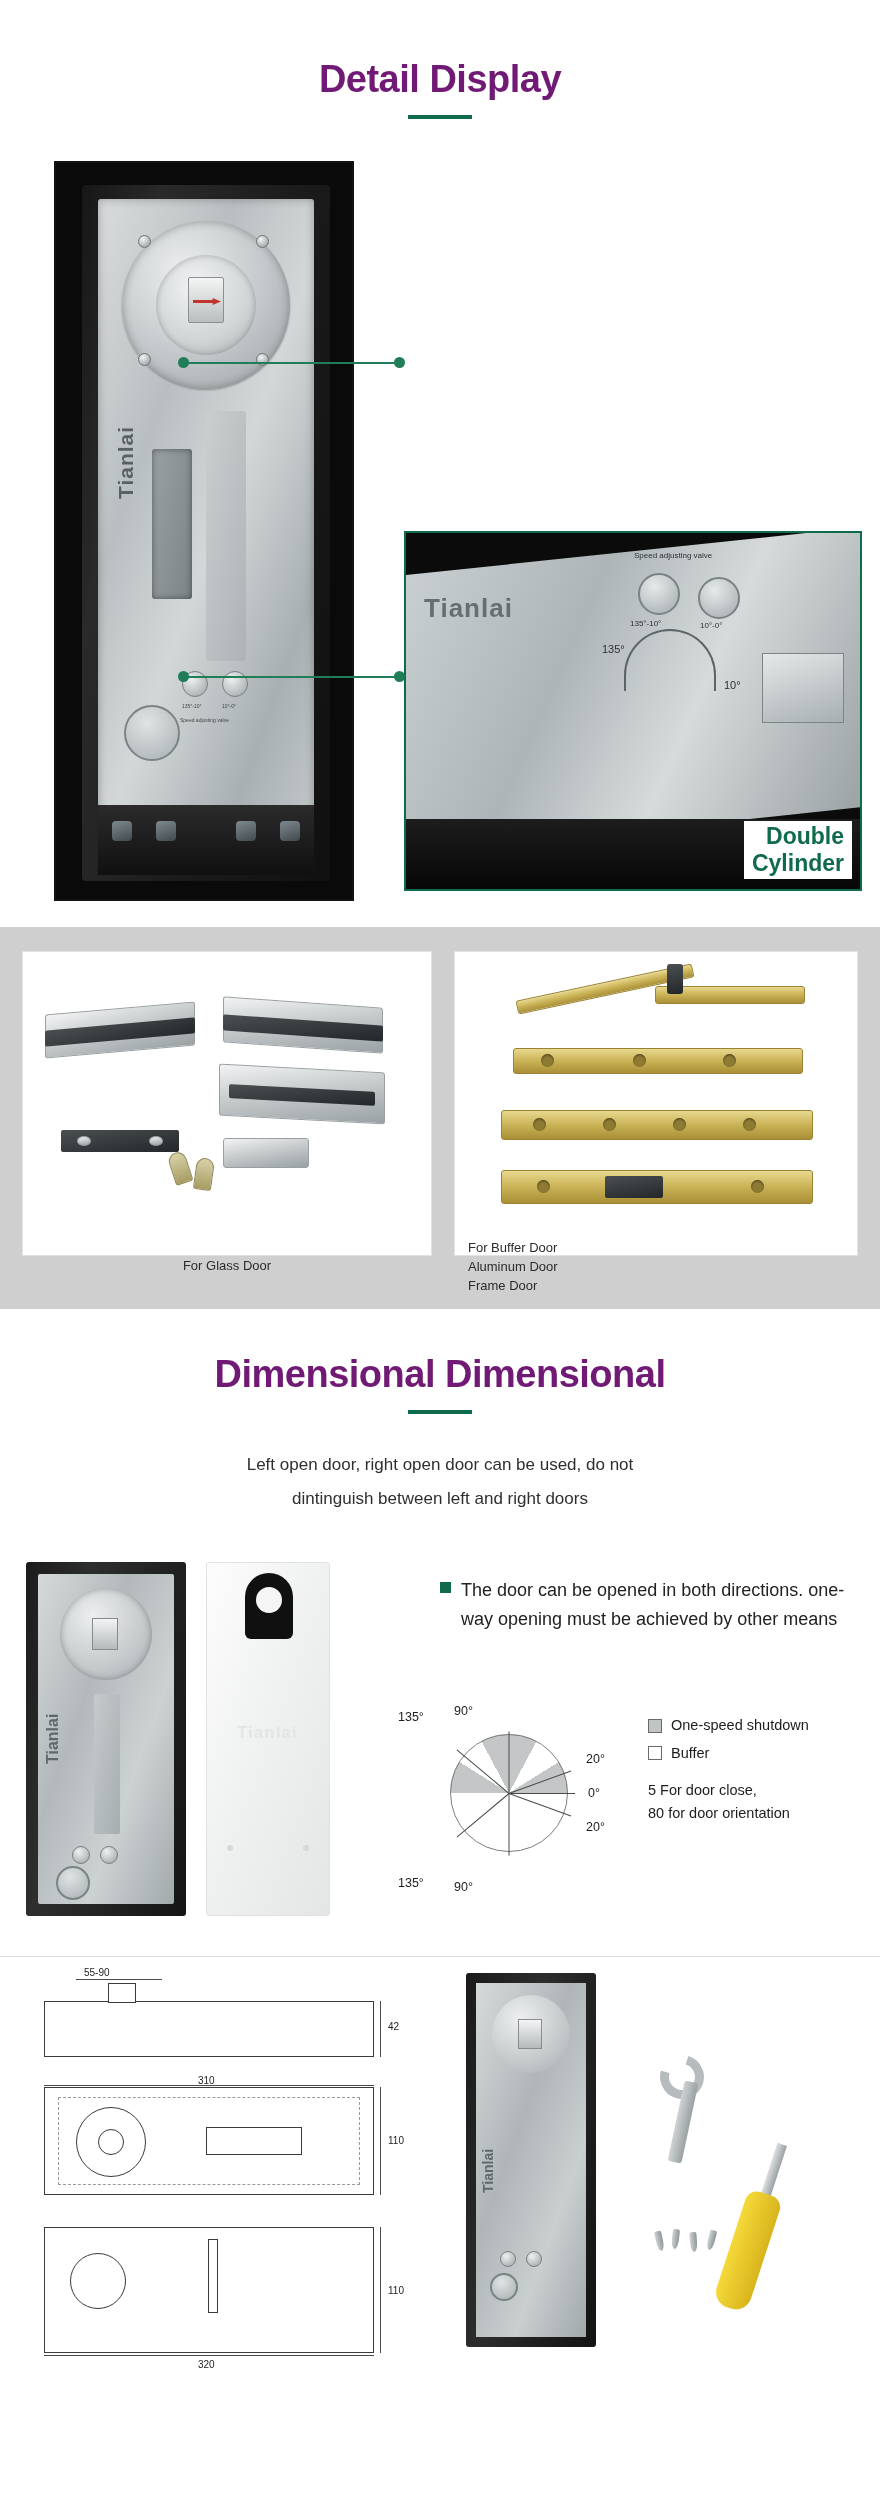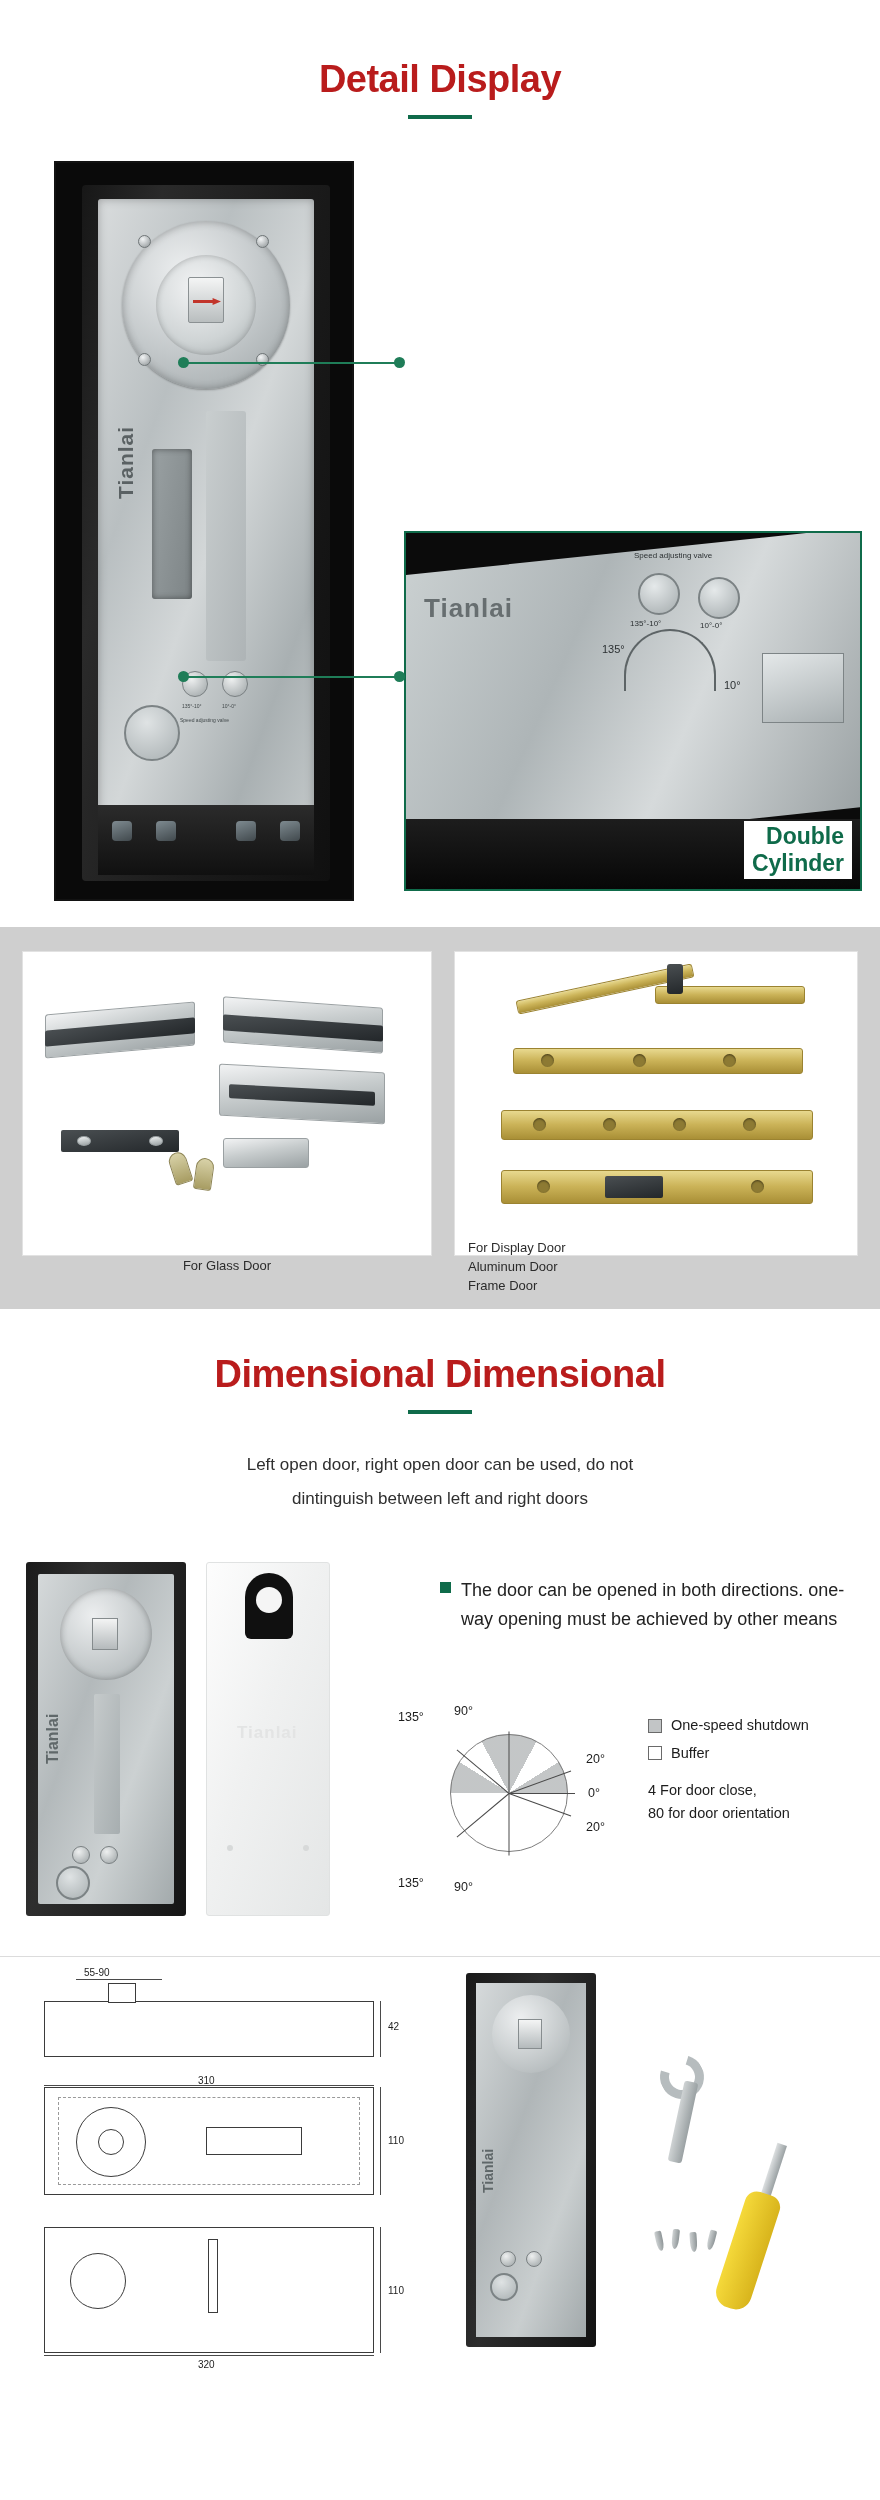--- a/index.html
+++ b/index.html
@@ -13,21 +13,21 @@
     overflow: hidden;
     position: relative;
   }
 
   
   .section-title {
     text-align: center;
     font-size: 38px;
     font-weight: bold;
     letter-spacing: -0.5px;
-    color: #b91c1c;
+    color: #701a75;
   }
   .title-rule {
     width: 64px;
     height: 4px;
     background: #0f6b4a;
     margin: 14px auto 0;
   }
 
   
   #detail-display { padding-top: 58px; }
@@ -770,21 +770,21 @@
       <div class="wd-hole" style="left:288px; top:166px;"></div>
 
       <div class="wd-strip" style="left:46px; top:218px; width:312px; height:34px;"></div>
       <div class="gd-dark" style="left:150px; top:224px; width:58px; height:22px;"></div>
       <div class="wd-hole" style="left:82px; top:228px;"></div>
       <div class="wd-hole" style="left:296px; top:228px;"></div>
     </div>
   </div>
 
   <div class="caption" id="caption-glass">For Glass Door</div>
-  <div class="caption" id="caption-wood" style="white-space:pre-line; text-align:left; left:468px;">For Display Door
+  <div class="caption" id="caption-wood" style="white-space:pre-line; text-align:left; left:468px;">For Buffer Door
 Aluminum Door
 Frame Door</div>
 </div>
 
 <div id="dimensional">
   <div class="section-title">Dimensional Dimensional</div>
   <div class="title-rule"></div>
 
   <div class="dim-sub">
     <div>Left open door, right open door can be used, do not</div>
@@ -841,21 +841,21 @@
     <div class="legend-box">
       <div class="legend-row">
         <span class="legend-swatch"></span>
         <span>One-speed shutdown</span>
       </div>
       <div class="legend-row">
         <span class="legend-swatch white"></span>
         <span>Buffer</span>
       </div>
       <div class="legend-note">
-        <div>4 For door close,</div>
+        <div>5 For door close,</div>
         <div>80 for door orientation</div>
       </div>
     </div>
   </div>
 </div>
 
 <div id="drawings">
 
   <div class="dwg" style="left:44px; top:44px; width:330px; height:56px;"></div>
   <div class="dwg" style="left:108px; top:26px; width:28px; height:20px;"></div>

